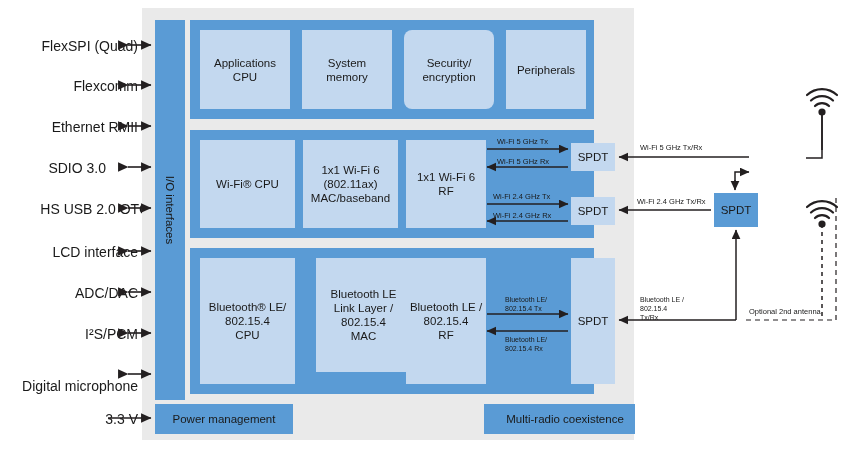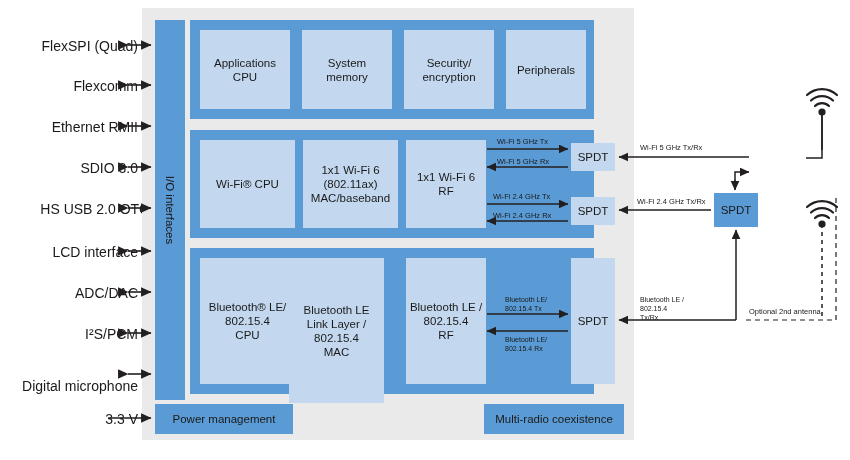--- a/index.html
+++ b/index.html
@@ -125,21 +125,21 @@
   }
 </style>
 </head>
 <body>
 
 <div id="root">
 
   <div class="pin-label" style="right:712px; top:40px;">FlexSPI (Quad)</div>
   <div class="pin-label" style="right:712px; top:80px;">Flexcomm</div>
   <div class="pin-label" style="right:712px; top:121px;">Ethernet RMII</div>
-  <div class="pin-label" style="right:712px; top:162px;margin-left:33px;">SDIO 3.0</div>
+  <div class="pin-label" style="right:744px; top:162px;margin-left:33px;">SDIO 3.0</div>
   <div class="pin-label" style="right:700px; top:203px;">HS USB 2.0 OTG</div>
   <div class="pin-label" style="right:712px; top:246px;">LCD interface</div>
   <div class="pin-label" style="right:712px; top:287px;">ADC/DAC</div>
   <div class="pin-label" style="right:712px; top:328px;">I²S/PCM</div>
   <div class="pin-label" style="right:712px; top:380px;">Digital microphone</div>
   <div class="pin-label" style="right:712px; top:413px;">3.3 V</div>
 
   <div class="chip-outer"></div>
 
   <div class="io-band">
@@ -152,21 +152,21 @@
       <span>Applications</span>
       <span>CPU</span>
     </div>
   </div>
   <div class="inner-box" style="left:302px; top:30px; width:90px; height:79px;">
     <div>
       <span>System</span>
       <span>memory</span>
     </div>
   </div>
-  <div class="inner-box" style="left:404px; top:30px; width:90px; height:79px;">
+  <div class="inner-box" style="left:404px; top:30px; width:90px; height:79px;border-radius:8px;">
     <div>
       <span>Security/</span>
       <span>encryption</span>
     </div>
   </div>
   <div class="inner-box" style="left:506px; top:30px; width:80px; height:79px;">
     <div>
       <span>Peripherals</span>
     </div>
   </div>
@@ -207,21 +207,21 @@
   <div class="wire-label" style="left:493px; top:211px;">Wi-Fi 2.4 GHz Rx</div>
 
   <div class="group" style="left:190px; top:248px; width:404px; height:146px;"></div>
   <div class="inner-box" style="left:200px; top:258px; width:95px; height:126px;">
     <div>
       <span>Bluetooth® LE/</span>
       <span>802.15.4</span>
       <span>CPU</span>
     </div>
   </div>
-  <div class="inner-box" style="left:289px; top:258px; width:95px; height:145px;">
+  <div class="inner-box" style="left:316px; top:258px; width:95px; height:114px;">
     <div>
       <span>Bluetooth LE</span>
       <span>Link Layer /</span>
       <span>802.15.4</span>
       <span>MAC</span>
     </div>
   </div>
   <div class="inner-box" style="left:406px; top:258px; width:80px; height:126px;">
     <div>
       <span>Bluetooth LE /</span>
@@ -236,21 +236,21 @@
   </div>
 
   <div class="wire-label sm" style="left:505px; top:296px;">Bluetooth LE/</div>
   <div class="wire-label sm" style="left:505px; top:305px;">802.15.4 Tx</div>
   <div class="wire-label sm" style="left:505px; top:336px;">Bluetooth LE/</div>
   <div class="wire-label sm" style="left:505px; top:345px;">802.15.4 Rx</div>
 
   <div class="bar-box" style="left:155px; top:404px; width:138px; height:30px;">
     <span>Power management</span>
   </div>
-  <div class="bar-box" style="left:484px; top:404px; width:140px; height:30px;">
+  <div class="bar-box" style="left:484px; top:404px; width:140px; height:30px;padding-left:11px;">
     <span>Multi-radio coexistence</span>
   </div>
 
   <div class="ext-box" style="left:714px; top:193px; width:44px; height:34px;">
     <span>SPDT</span>
   </div>
 
   <div class="wire-label" style="left:640px; top:143px;">Wi-Fi 5 GHz Tx/Rx</div>
   <div class="wire-label" style="left:637px; top:197px;">Wi-Fi 2.4 GHz Tx/Rx</div>
   <div class="wire-label sm" style="left:640px; top:296px;">Bluetooth LE /</div>

